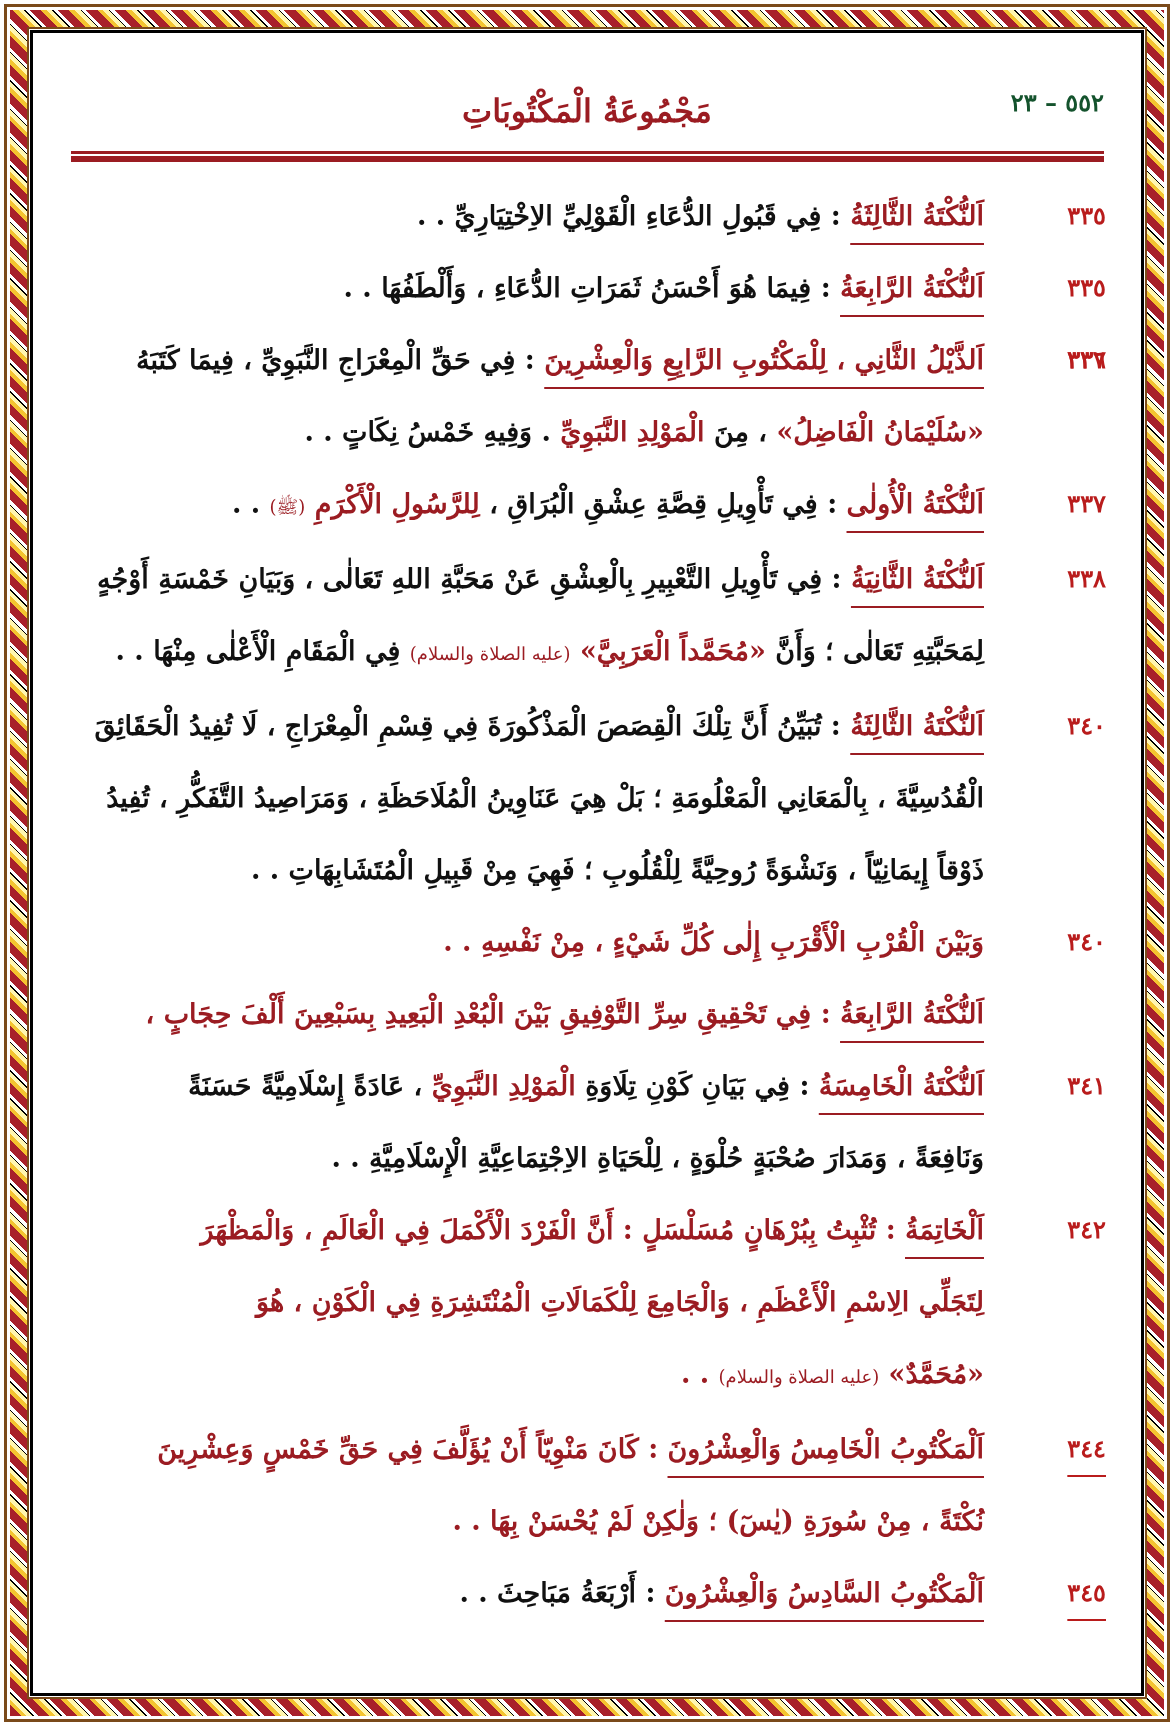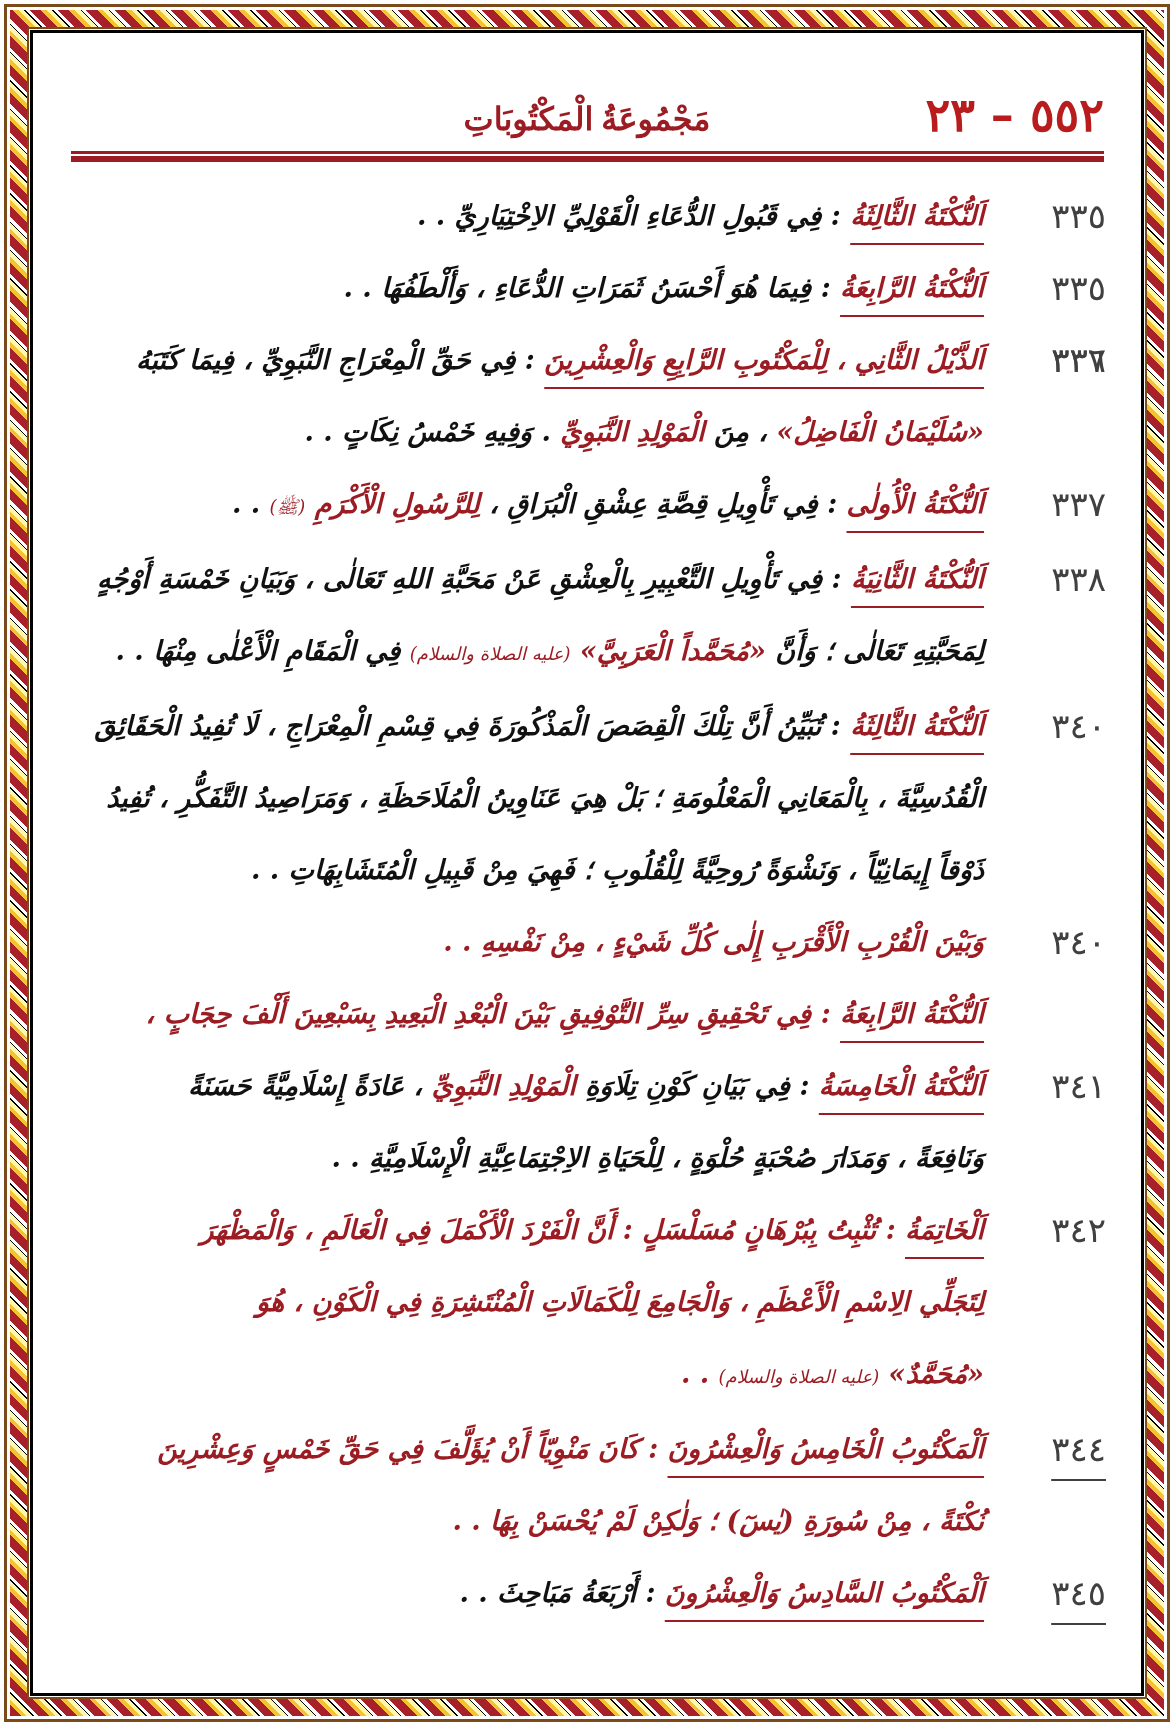--- a/index.html
+++ b/index.html
@@ -8,30 +8,30 @@
   .frame-braid{position:absolute;left:10px;top:10px;width:1154px;height:1706px;box-sizing:border-box;
     border:17px solid transparent;
     background:
       repeating-linear-gradient(45deg,#a8202a 0 8px,#f4c430 8px 12px,#fff6b0 12px 16px,#000 16px 17px,#fff 17px 20px) border-box;
     -webkit-mask:linear-gradient(#000 0 0) border-box, linear-gradient(#000 0 0) padding-box;
     -webkit-mask-composite:xor;mask-composite:exclude;}
   .frame-inner{position:absolute;left:30px;top:30px;width:1114px;height:1666px;border:3px solid #000;box-sizing:border-box;}
   .frame-inner2{position:absolute;left:27px;top:27px;width:1120px;height:1672px;border:2px solid #7a4a1a;box-sizing:border-box;}
 
   .header{position:absolute;left:70px;top:88px;width:1034px;height:50px;direction:rtl;}
-  .header .pagenum{position:absolute;right:0;top:0;font-size:46px;font-weight:bold;color:#b91c1c;}
-  .header .title{position:absolute;left:0;right:0;top:12px;text-align:center;font-size:32px;font-weight:bold;color:#9b1c22;font-family:Liberation Serif, serif;}
+  .header .pagenum{position:absolute;right:0;top:0;font-size:24px;font-weight:bold;color:#14532d;}
+  .header .title{position:absolute;left:0;right:0;top:4px;text-align:center;font-size:32px;font-weight:bold;color:#9b1c22;}
   .rule1{position:absolute;left:71px;top:151px;width:1033px;height:3px;background:#9b1c22;}
   .rule2{position:absolute;left:71px;top:156px;width:1033px;height:6px;background:#9b1c22;}
 
   .entries{position:absolute;left:70px;top:180px;width:1036px;direction:rtl;}
   .entry{position:relative;padding-right:122px;}
-  .num{position:absolute;right:0;top:0;width:95px;text-align:right;font-size:34px;font-weight:normal;color:#404040;line-height:72px;}
+  .num{position:absolute;right:0;top:0;width:95px;text-align:right;font-size:24px;font-weight:bold;color:#b91c1c;line-height:72px;}
   .num.ul{text-decoration:underline;text-decoration-thickness:2px;text-underline-offset:18px;}
-  .line{font-size:27px;line-height:72px;font-weight:bold;color:#111;white-space:nowrap;text-align:justify;font-style:italic;}
+  .line{font-size:27px;line-height:72px;font-weight:bold;color:#111;white-space:nowrap;text-align:justify;}
   .hd{color:#9b1c22;text-decoration:underline;text-decoration-thickness:2px;text-underline-offset:18px;}
   .red{color:#9b1c22;}
   .hon{color:#9b1c22;font-size:18px;font-weight:normal;}
 </style>
 </head>
 <body>
 
 <div class="frame-outer"></div>
 <div class="frame-inner2"></div>
 <div class="frame-braid"></div>

